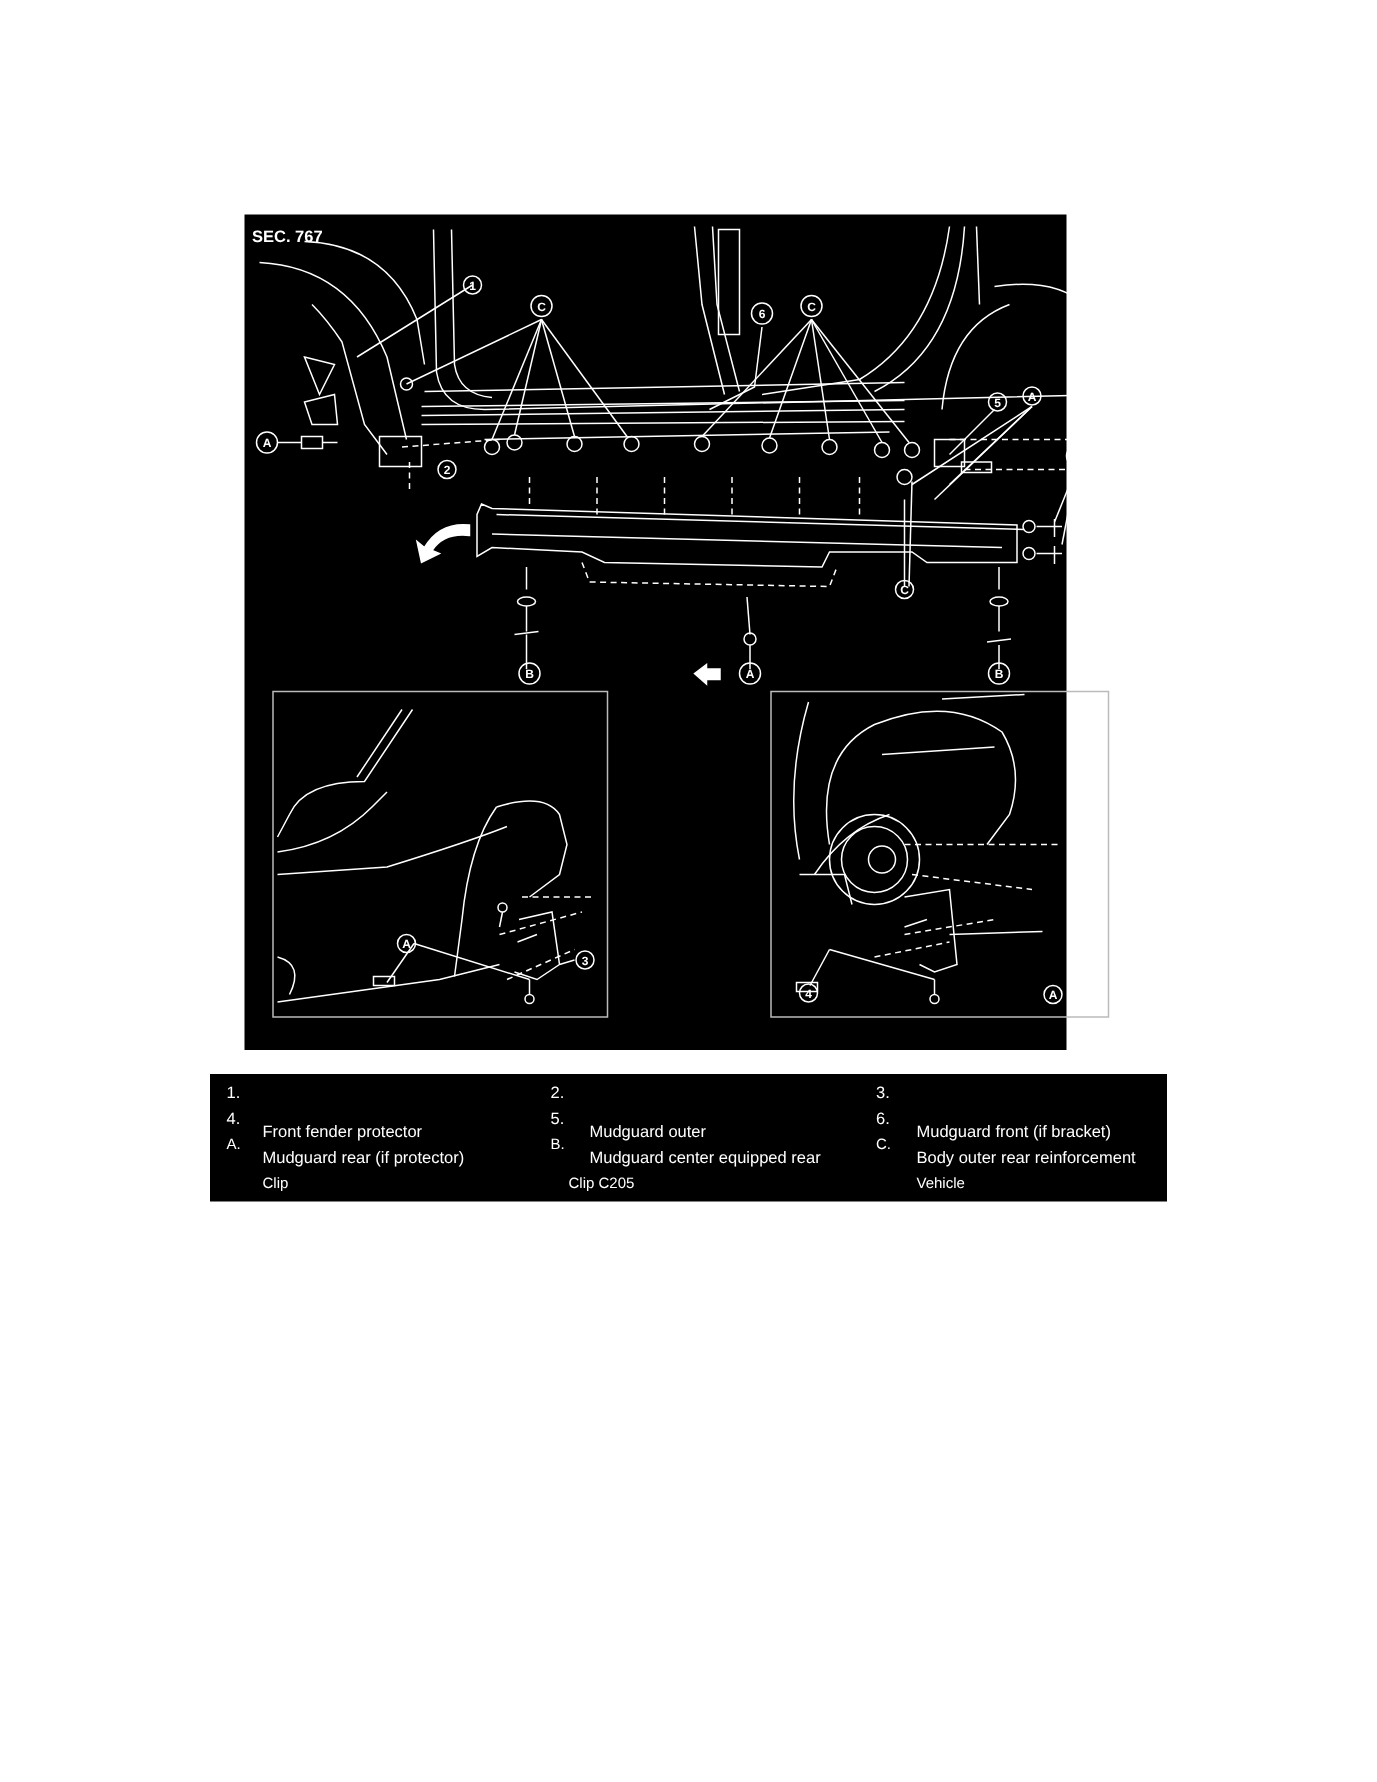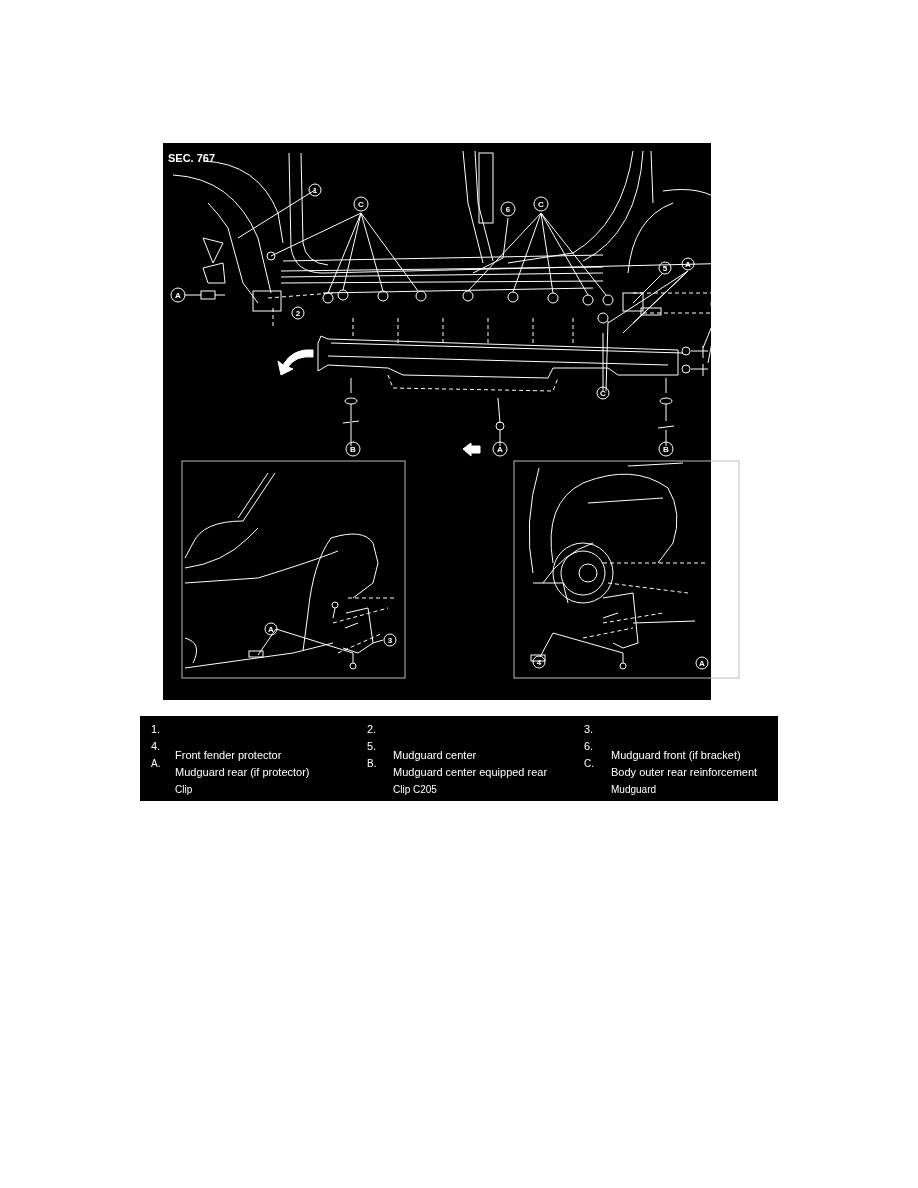--- a/index.html
+++ b/index.html
@@ -230,33 +230,33 @@
       </g>
     </g>
   </svg>
 </div>
 
 <div class="legend">
   <div class="lg-row" style="top:5px">
     <span class="lg-key" style="left:11px">1.</span>
     <span class="lg-text" style="left:35px">Front fender protector</span>
     <span class="lg-key" style="left:227px">2.</span>
-    <span class="lg-text" style="left:253px">Mudguard center</span>
+    <span class="lg-text" style="left:253px">Mudguard outer</span>
     <span class="lg-key" style="left:444px">3.</span>
     <span class="lg-text" style="left:471px">Mudguard front (if bracket)</span>
   </div>
   <div class="lg-row" style="top:22px">
     <span class="lg-key" style="left:11px">4.</span>
     <span class="lg-text" style="left:35px">Mudguard rear (if protector)</span>
     <span class="lg-key" style="left:227px">5.</span>
     <span class="lg-text" style="left:253px">Mudguard center equipped rear</span>
     <span class="lg-key" style="left:444px">6.</span>
     <span class="lg-text" style="left:471px">Body outer rear reinforcement</span>
   </div>
   <div class="lg-row" style="top:40px; font-size:10px">
     <span class="lg-key" style="left:11px">A.</span>
     <span class="lg-text" style="left:35px">Clip</span>
     <span class="lg-key" style="left:227px">B.</span>
-    <span class="lg-text" style="left:253px">Clip C205</span>
+    <span class="lg-text" style="left:239px">Clip C205</span>
     <span class="lg-key" style="left:444px">C.</span>
-    <span class="lg-text" style="left:471px">Mudguard</span>
+    <span class="lg-text" style="left:471px">Vehicle</span>
   </div>
 </div>
 
 </body></html>

